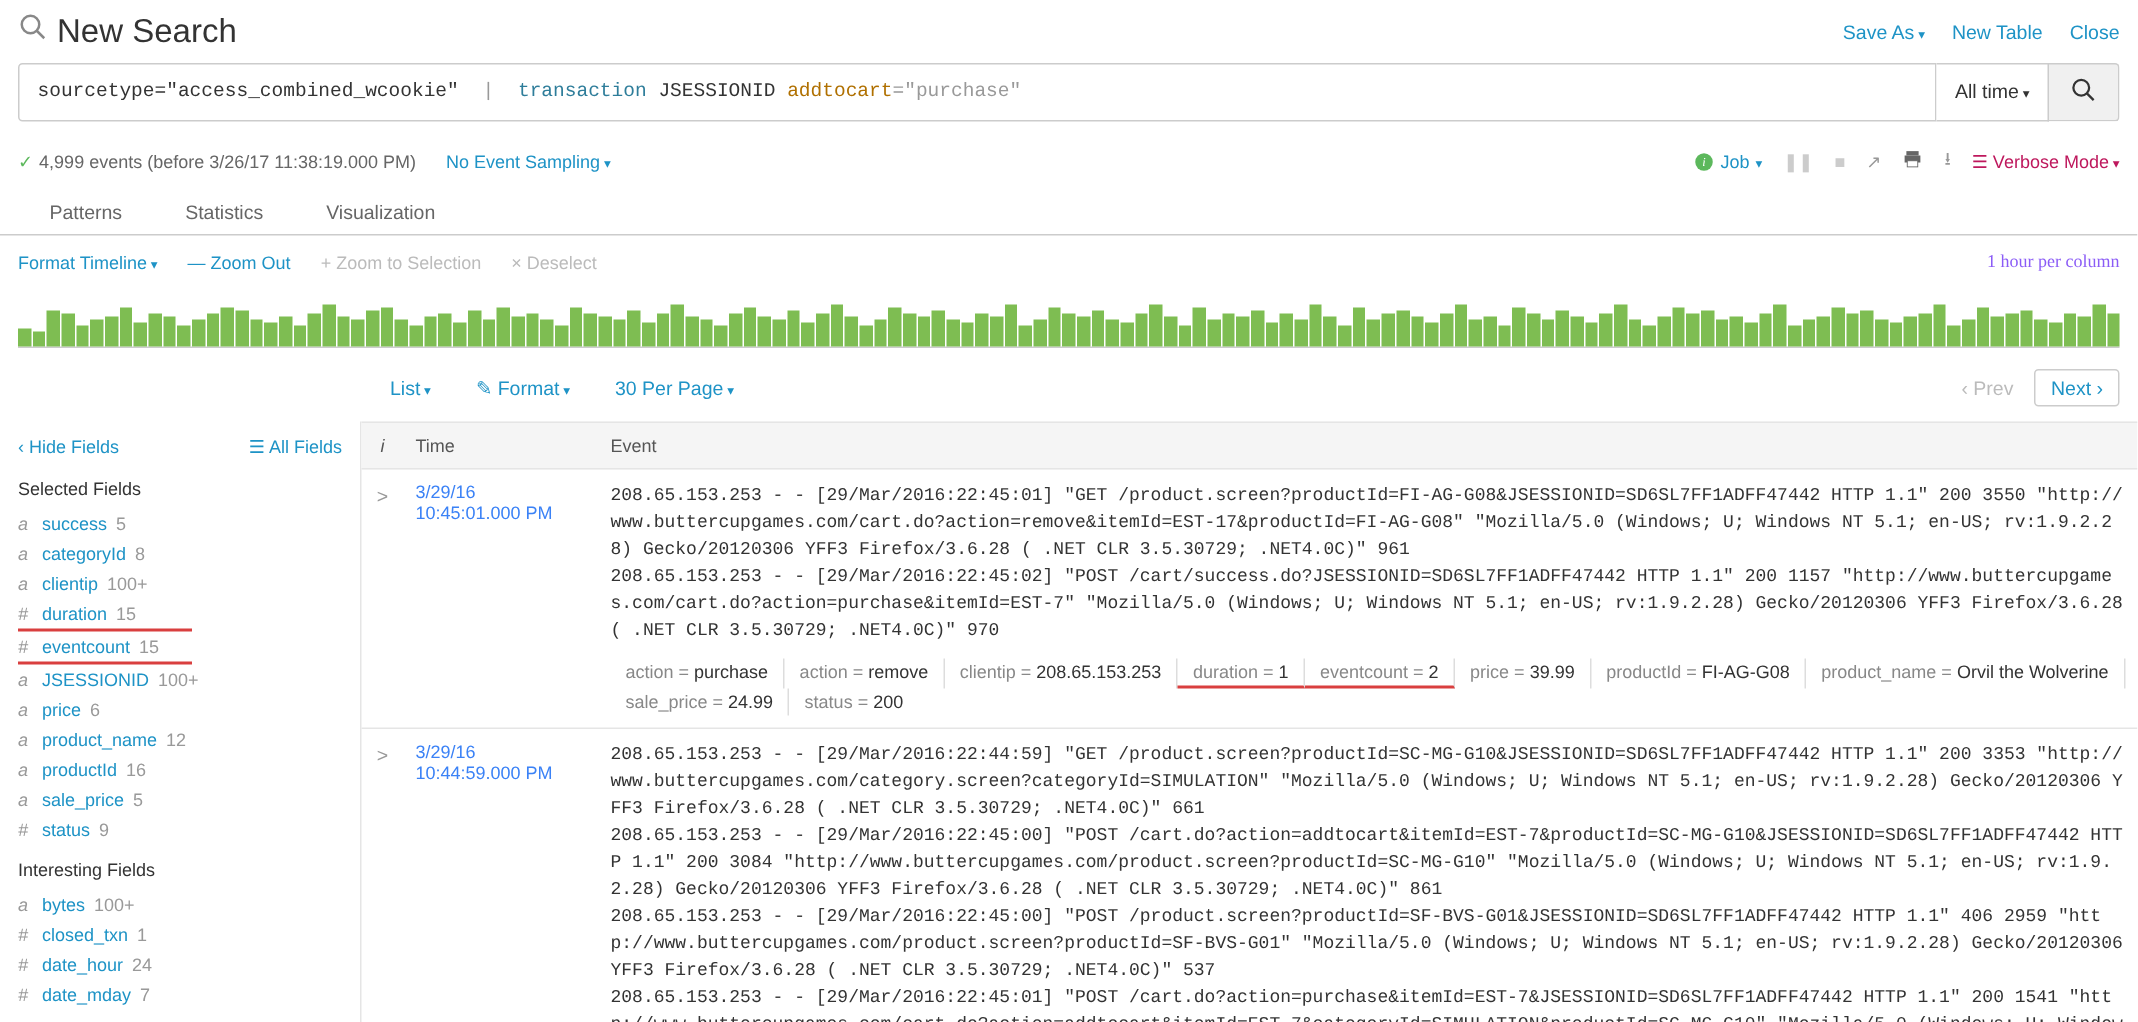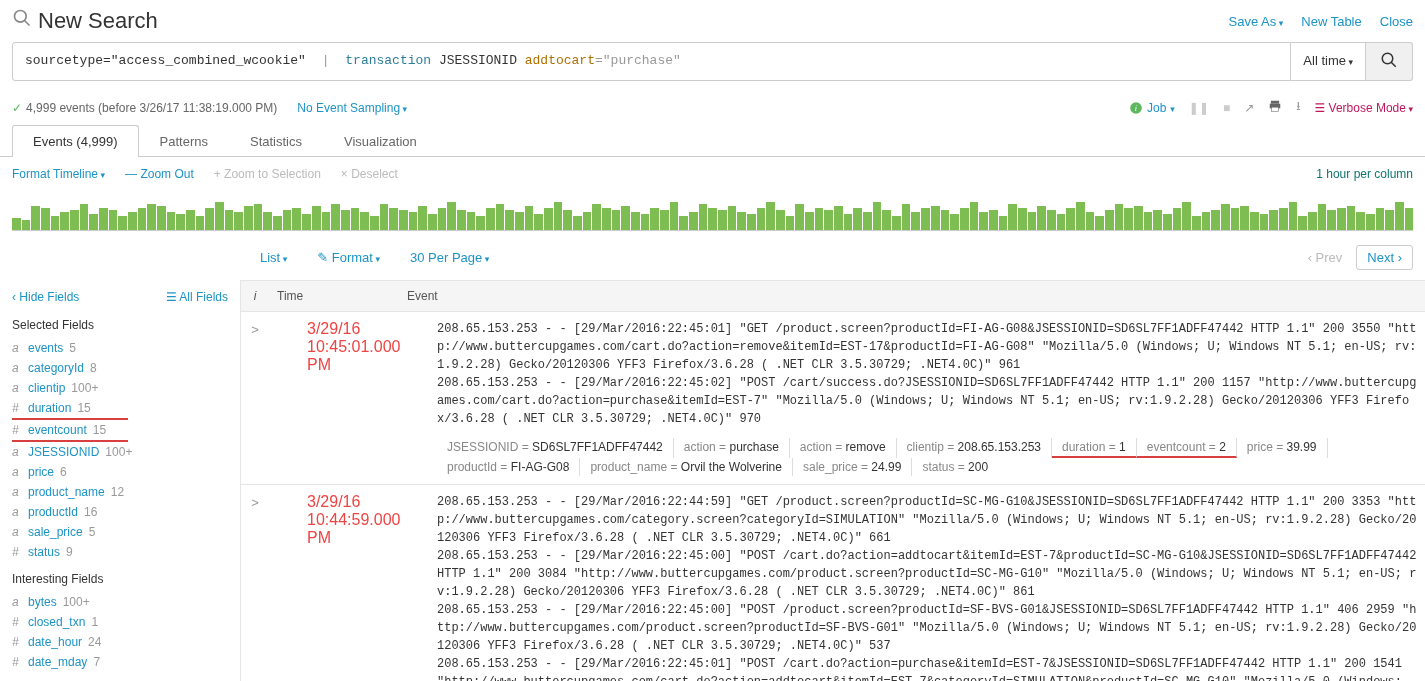--- a/index.html
+++ b/index.html
@@ -27,21 +27,21 @@
 .status-right .job { color: #1e93c6; cursor: pointer; display: flex; align-items: center; gap: 4px; }
 .status-right .ticon { color: #999; cursor: pointer; }
 .status-right .ticon.disabled { color: #ccc; }
 .status-right .mode { color: #be185d; cursor: pointer; }
 .tabs-row { display: flex; border-bottom: 1px solid #ccc; padding: 0 12px; }
 .tab { padding: 8px 20px; color: #666; cursor: pointer; border: 1px solid transparent; border-bottom: none; position: relative; top: 1px; }
 .tab.active { border-color: #ccc; background: #fff; color: #333; border-radius: 3px 3px 0 0; }
 .timeline-controls { display: flex; align-items: center; padding: 10px 12px; gap: 20px; font-size: 12px; }
 .tl-link { color: #1e93c6; cursor: pointer; }
 .tl-disabled { color: #bbb; }
-.tl-right { margin-left: auto; color: #0f766e; }
+.tl-right { margin-left: auto; color: #8b5cf6; font-family: Liberation Serif, serif; }
 .timeline-chart { height: 40px; margin: 0 12px; display: flex; align-items: flex-end; gap: 1px; border-bottom: 1px solid #ccc; }
 .timeline-chart .bar { flex: 1; background: #7ebd52; }
 .list-controls { display: flex; align-items: center; padding: 14px 12px 10px 260px; font-size: 13px; }
 .lc-link { color: #1e93c6; cursor: pointer; margin-right: 30px; }
 .lc-link.edit::before { content: "✎ "; }
 .pagination { margin-left: auto; display: flex; align-items: center; gap: 4px; }
 .pagination .pg { padding: 4px 10px; color: #1e93c6; cursor: pointer; }
 .pagination .pg.active { border: 1px solid #ccc; border-radius: 3px; color: #333; }
 .pagination .pg.disabled { color: #bbb; }
 .pagination .pg.next { border: 1px solid #ccc; border-radius: 3px; }
@@ -55,21 +55,21 @@
 .field-item .fname { color: #1e93c6; }
 .field-item .fcount { color: #999; }
 .field-item.underlined { border-bottom: 2px solid #d93f3f; margin-right: 100px; }
 .events-table { flex: 1; border-left: 1px solid #e5e5e5; }
 .events-header { display: flex; background: #f5f5f5; border-top: 1px solid #e5e5e5; border-bottom: 1px solid #e5e5e5; font-size: 12px; color: #555; }
 .events-header .col-i { width: 28px; padding: 8px; font-style: italic; text-align: center; }
 .events-header .col-time { width: 130px; padding: 8px; }
 .events-header .col-event { flex: 1; padding: 8px; }
 .event-row { display: flex; border-bottom: 1px solid #e5e5e5; padding: 8px 0; }
 .event-row .col-i { width: 28px; text-align: center; color: #999; padding-top: 2px; cursor: pointer; }
-.event-row .col-time { width: 130px; padding: 0 8px; font-size: 16px; color: #ef4444; margin-left: 30px; }
+.event-row .col-time { width: 130px; padding: 0 8px; font-size: 12px; color: #3b82f6; }
 .event-row .col-event { flex: 1; padding: 0 8px; font-size: 12px; }
 .raw-text { font-family: "Courier New", monospace; font-size: 12px; color: #333; white-space: pre-wrap; word-break: break-all; line-height: 1.5; }
 .event-fields { margin-top: 10px; display: flex; flex-wrap: wrap; gap: 0; font-size: 12px; color: #888; }
 .event-fields .fpair { padding: 2px 10px; border-right: 1px solid #ddd; white-space: nowrap; }
 .event-fields .fpair:last-child { border-right: none; }
 .event-fields .fpair .fkey { color: #888; }
 .event-fields .fpair .fval { color: #333; }
 .event-fields .fpair.highlight { border-bottom: 2px solid #d93f3f; }
 .caret-small::after { content: " ▾"; font-size: 9px; color: inherit; }
 </style>
@@ -136,21 +136,20 @@
         </svg>
     </span>
     <span class="ticon">⭳</span>
     <span class="mode">
       <span>☰ </span><span>Verbose Mode</span><span class="caret-small"></span>
     </span>
   </div>
 </div>
 
 <div class="tabs-row">
-  <div class="tab active">Events (4,999)</div>
   <div class="tab">Patterns</div>
   <div class="tab">Statistics</div>
   <div class="tab">Visualization</div>
 </div>
 
 <div class="timeline-controls">
   <span class="tl-link caret-small">Format Timeline</span>
   <span class="tl-link">— Zoom Out</span>
   <span class="tl-disabled">+ Zoom to Selection</span>
   <span class="tl-disabled">× Deselect</span>
@@ -318,21 +317,21 @@
 <div class="main-row">
   <div class="fields-sidebar">
     <div class="fields-top">
       <a>‹ <span>Hide Fields</span></a>
       <a>☰ <span>All Fields</span></a>
     </div>
     <div class="field-section-title">Selected Fields</div>
     <div id="selected-fields">
         <div class="field-item">
           <span class="ftype">a</span>
-          <span class="fname">events</span>
+          <span class="fname">success</span>
           <span class="fcount">5</span>
         </div>
         <div class="field-item">
           <span class="ftype">a</span>
           <span class="fname">categoryId</span>
           <span class="fcount">8</span>
         </div>
         <div class="field-item">
           <span class="ftype">a</span>
           <span class="fname">clientip</span>
@@ -411,21 +410,20 @@
       <div class="col-event">Event</div>
     </div>
     <div id="event-rows">
         <div class="event-row">
           <div class="col-i">&gt;</div>
           <div class="col-time">3/29/16<br>10:45:01.000 PM</div>
           <div class="col-event">
             <div class="raw-text">208.65.153.253 - - [29/Mar/2016:22:45:01] "GET /product.screen?productId=FI-AG-G08&amp;JSESSIONID=SD6SL7FF1ADFF47442 HTTP 1.1" 200 3550 "http://www.buttercupgames.com/cart.do?action=remove&amp;itemId=EST-17&amp;productId=FI-AG-G08" "Mozilla/5.0 (Windows; U; Windows NT 5.1; en-US; rv:1.9.2.28) Gecko/20120306 YFF3 Firefox/3.6.28 ( .NET CLR 3.5.30729; .NET4.0C)" 961
 208.65.153.253 - - [29/Mar/2016:22:45:02] "POST /cart/success.do?JSESSIONID=SD6SL7FF1ADFF47442 HTTP 1.1" 200 1157 "http://www.buttercupgames.com/cart.do?action=purchase&amp;itemId=EST-7" "Mozilla/5.0 (Windows; U; Windows NT 5.1; en-US; rv:1.9.2.28) Gecko/20120306 YFF3 Firefox/3.6.28 ( .NET CLR 3.5.30729; .NET4.0C)" 970</div>
             <div class="event-fields">
-              <span class="fpair"><span class="fkey">JSESSIONID = </span><span class="fval">SD6SL7FF1ADFF47442</span></span>
               <span class="fpair"><span class="fkey">action = </span><span class="fval">purchase</span></span>
               <span class="fpair"><span class="fkey">action = </span><span class="fval">remove</span></span>
               <span class="fpair"><span class="fkey">clientip = </span><span class="fval">208.65.153.253</span></span>
               <span class="fpair highlight"><span class="fkey">duration = </span><span class="fval">1</span></span>
               <span class="fpair highlight"><span class="fkey">eventcount = </span><span class="fval">2</span></span>
               <span class="fpair"><span class="fkey">price = </span><span class="fval">39.99</span></span>
               <span class="fpair"><span class="fkey">productId = </span><span class="fval">FI-AG-G08</span></span>
               <span class="fpair"><span class="fkey">product_name = </span><span class="fval">Orvil the Wolverine</span></span>
               <span class="fpair"><span class="fkey">sale_price = </span><span class="fval">24.99</span></span>
               <span class="fpair"><span class="fkey">status = </span><span class="fval">200</span></span>

